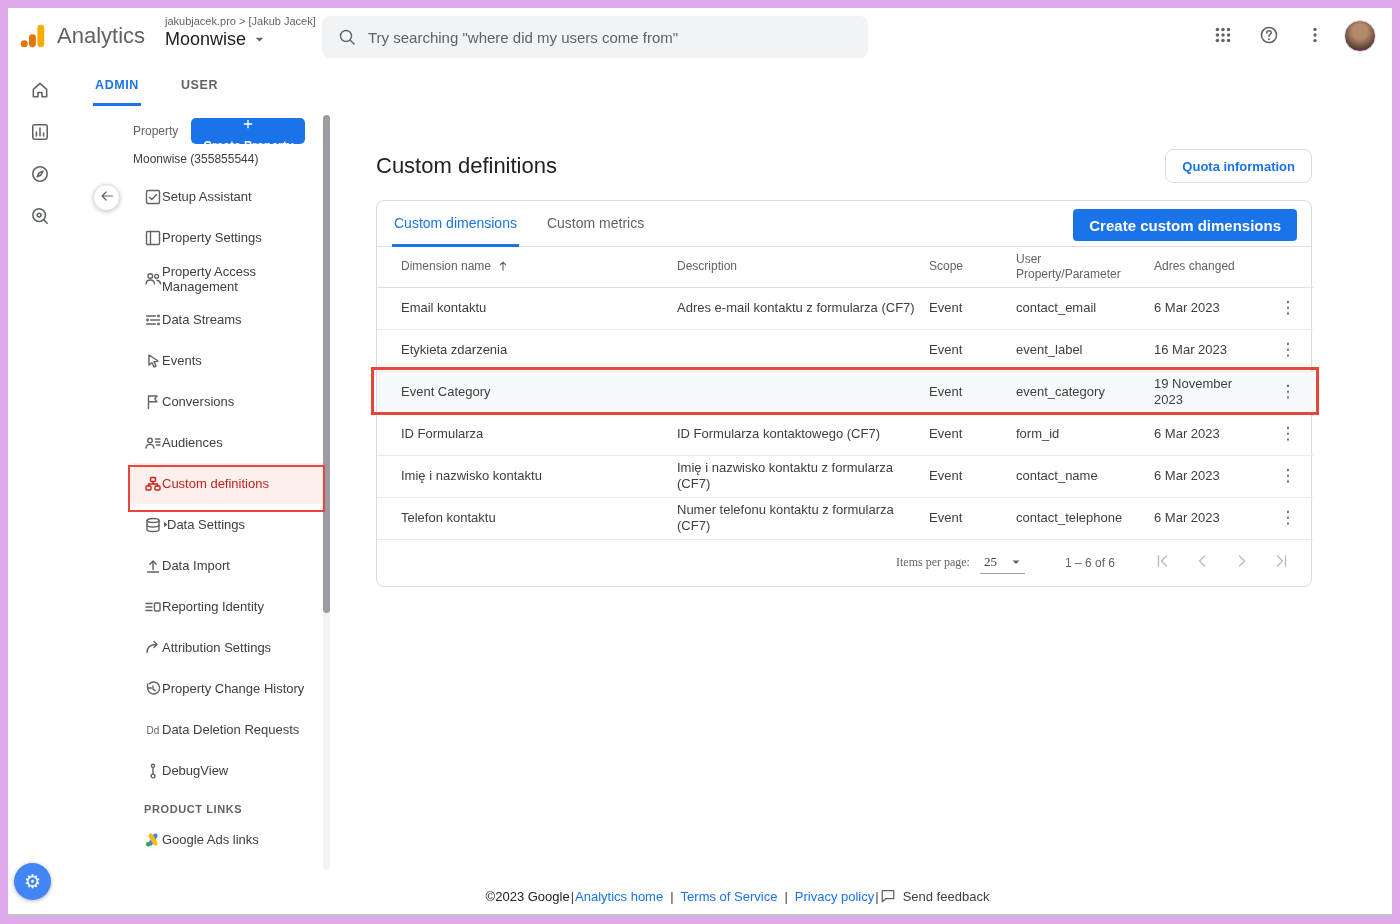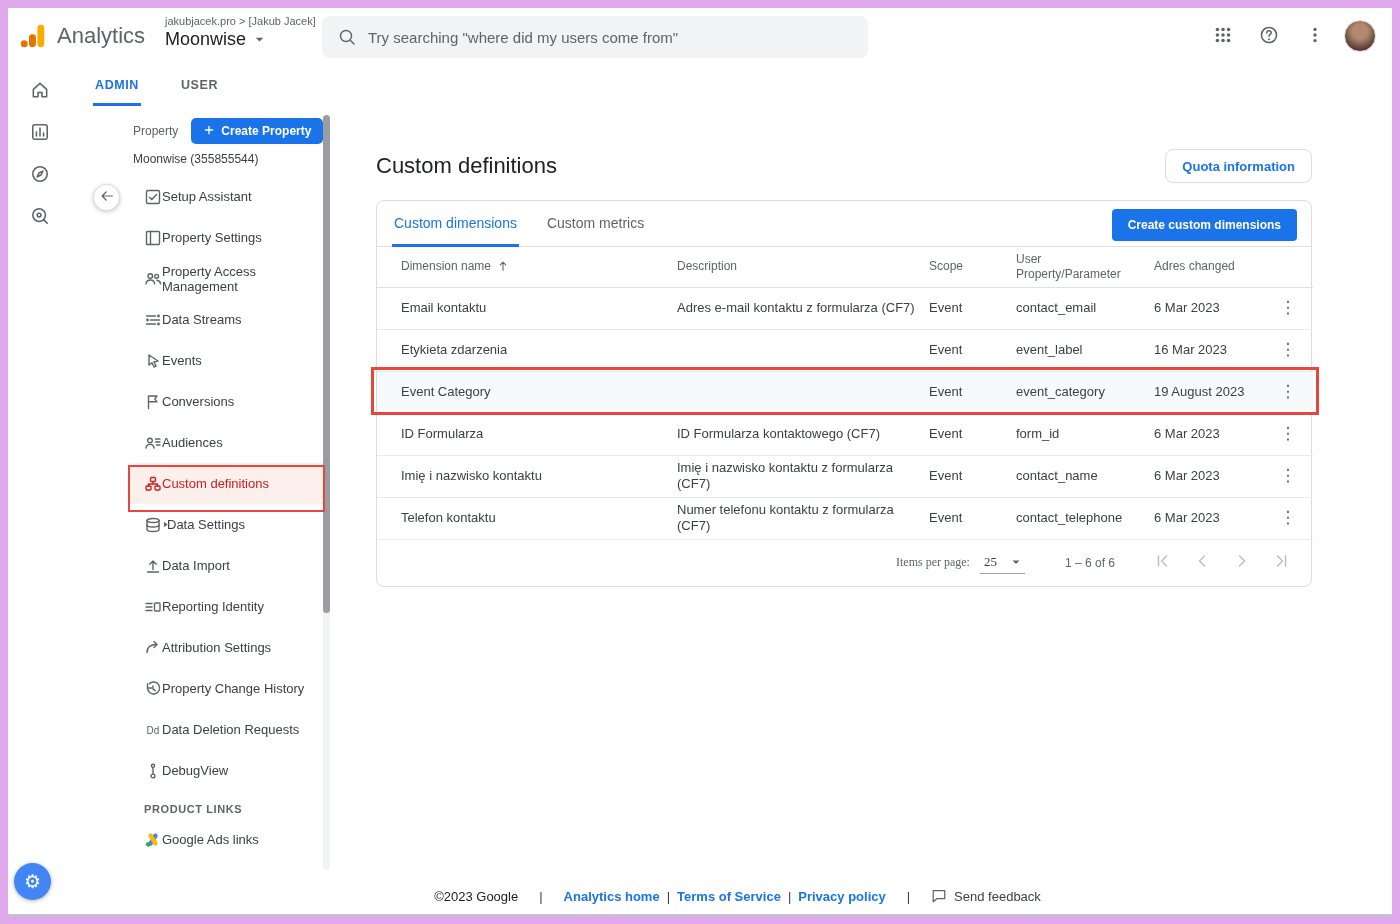--- a/index.html
+++ b/index.html
@@ -31,21 +31,21 @@
 
   
   .left-rail { position:absolute; left:0; top:58px; width:64px; bottom:0; display:flex; flex-direction:column; align-items:center; padding-top:4px; gap:2px; }
   .rail-btn { width:48px; height:40px; display:flex; align-items:center; justify-content:center; color:#5f6368; border-radius:8px; cursor:pointer; }
   .rail-gear { position:absolute; left:6px; bottom:16px; width:37px; height:37px; border-radius:50%; background:#4285f4; color:#fff; display:flex; align-items:center; justify-content:center; font-size:19px; border:none; box-shadow:0 1px 4px rgba(0,0,0,.3); }
 
   
   .sidebar { position:absolute; left:122px; top:104px; width:196px; height:758px; overflow:hidden; background:#fff; }
   .prop-row { display:flex; align-items:center; gap:13px; margin:6px 0 0 3px; }
   .prop-label { font-size:12px; color:#5f6368; }
-  .create-prop-btn { display:flex; align-items:center; gap:6px; background:#1a73e8; color:#fff; font-size:12px; font-weight:700; border:none; border-radius:5px; height:26px; padding:0 12px; }
+  .create-prop-btn { display:flex; align-items:center; gap:6px; background:#1a73e8; color:#fff; font-size:12px; font-weight:700; border:none; border-radius:5px; height:26px; padding:0 12px;flex-direction:column; }
   .prop-name { margin:8px 0 0 3px; font-size:12px; color:#3c4043; height:14px; }
   .side-menu { margin-top:10px; }
   .side-item { display:flex; align-items:center; min-height:41px; padding:0 6px 0 14px; cursor:pointer; color:#3c4043; }
   .si-icon { color:#5f6368; width:18px; height:18px; flex:none; display:flex; }
   .si-caret { color:#5f6368; flex:none; display:flex; margin:0 -4px 0 -2px; }
   .si-label { font-size:13px; line-height:15px; }
   .side-item.active { background:#fdefec; border-radius:4px; }
   .side-item.active .si-label, .side-item.active .si-icon { color:#c5221f; }
   .plinks-header { margin:12px 0 2px 14px; font-size:11px; font-weight:700; color:#5f6368; letter-spacing:.6px; height:14px; }
   .back-btn { position:absolute; left:85px; top:176px; width:27px; height:27px; border-radius:50%; background:#fff; border:1px solid #dadce0; box-shadow:0 1px 4px rgba(0,0,0,.22); display:flex; align-items:center; justify-content:center; color:#5f6368; z-index:6; }
@@ -54,21 +54,21 @@
 
   
   .main-title-row { position:absolute; left:368px; top:138px; right:80px; height:40px; display:flex; align-items:center; justify-content:space-between; }
   .page-title { font-size:22px; color:#202124; font-weight:400; }
   .quota-btn { height:34px; padding:0 16px; border:1px solid #dadce0; border-radius:8px; background:#fff; color:#1a73e8; font-size:13px; font-weight:700; }
 
   .card { position:absolute; left:368px; top:192px; width:936px; border:1px solid #dadce0; border-radius:8px; background:#fff; }
   .card-tabs { position:relative; height:46px; border-bottom:1px solid #e0e0e0; display:flex; align-items:stretch; padding-left:15px; gap:26px; }
   .card-tab { display:flex; align-items:center; font-size:14px; color:#5f6368; border-bottom:3px solid transparent; margin-bottom:-1px; padding:0 2px; cursor:pointer; }
   .card-tab.active { color:#1a73e8; border-bottom-color:#1a73e8; }
-  .create-dim-btn { position:absolute; right:14px; top:8px; height:32px; background:#1a73e8; color:#fff; border:none; border-radius:4px; font-size:12px; font-weight:700; padding:0 16px; }
+  .create-dim-btn { position:absolute; right:14px; top:8px; height:32px; background:#1a73e8; color:#fff; border:none; border-radius:4px; font-size:15px; font-weight:700; padding:0 16px; }
 
   table.dims { width:100%; border-collapse:collapse; table-layout:fixed; }
   table.dims thead th { height:40px; font-size:12px; color:#5f6368; font-weight:500; text-align:left; border-bottom:1px solid #e0e0e0; vertical-align:middle; padding:4px 8px 4px 0; line-height:15px; }
   table.dims th.c-dim, table.dims td.c-dim { padding-left:24px; }
   .sort-arrow { display:inline-flex; vertical-align:-3px; margin-left:5px; color:#5f6368; }
   table.dims tbody tr { height:42px; border-bottom:1px solid #e8eaed; }
   table.dims tbody tr.hl { background:#f8f9fa; }
   table.dims tbody td { font-size:13px; color:#3c4043; vertical-align:middle; padding:4px 8px 4px 0; line-height:16px; }
   td.c-desc { padding-right:8px; }
   td.c-param { overflow-wrap:anywhere; padding-right:36px; }
@@ -76,22 +76,22 @@
 
   .pager { height:46px; display:flex; align-items:center; justify-content:flex-end; padding-right:16px; font-size:12px; color:#5f6368; }
   .pager-label { margin-right:10px;font-family:Liberation Serif, serif; }
   .per-page-select { display:flex; align-items:center; gap:12px; border-bottom:1px solid #9aa0a6; padding:2px 2px 3px 4px; font-size:13px; color:#3c4043; cursor:pointer; margin-right:40px;font-family:Liberation Serif, serif; }
   .per-page-select .caret { color:#5f6368; display:flex; }
   .pager-range { margin-right:34px; }
   .pager-nav { display:flex; gap:14px; }
   .pager-btn { width:26px; height:26px; display:flex; align-items:center; justify-content:center; color:#b8bcc0; background:none; border:none; }
 
   
-  .footer { position:absolute; left:75px; right:0; bottom:12px; display:flex; justify-content:center; align-items:center; gap:21px; font-size:13px; color:#202124; }
-  .footer-link { color:#1a73e8; font-weight:700; cursor:pointer; }
+  .footer { position:absolute; left:75px; right:0; bottom:12px; display:flex; justify-content:center; align-items:center; gap:1px; font-size:13px; color:#202124; }
+  .footer-link { color:#1a73e8; font-weight:400; cursor:pointer; }
   .footer-sep { color:#3c4043; }
   .feedback { display:flex; align-items:center; gap:7px; color:#3c4043; cursor:pointer; }
   .feedback .chat { color:#5f6368; display:flex; }
   .bottom-line { position:absolute; left:0; right:0; bottom:0; height:2px; background:#c3c6c9; }
 
   
   .anno { position:absolute; border:3px solid #e8453c; z-index:20; pointer-events:none; background:transparent; }
   .anno-sidebar { left:120px; top:457px; width:197px; height:47px; border-width:2px; }
   .anno-row { left:363px; top:359px; width:948px; height:48px; }
 </style>
@@ -433,21 +433,21 @@
             <td>Event</td>
             <td class="c-param">event_label</td>
             <td>16 Mar 2023</td>
             <td><button class="kebab-btn">⋮</button></td>
           </tr>
           <tr class="hl">
             <td class="c-dim">Event Category</td>
             <td class="c-desc"></td>
             <td>Event</td>
             <td class="c-param">event_category</td>
-            <td>19 August 2023</td>
+            <td>19 November 2023</td>
             <td><button class="kebab-btn">⋮</button></td>
           </tr>
           <tr>
             <td class="c-dim">ID Formularza</td>
             <td class="c-desc">ID Formularza kontaktowego (CF7)</td>
             <td>Event</td>
             <td class="c-param">form_id</td>
             <td>6 Mar 2023</td>
             <td><button class="kebab-btn">⋮</button></td>
           </tr>

